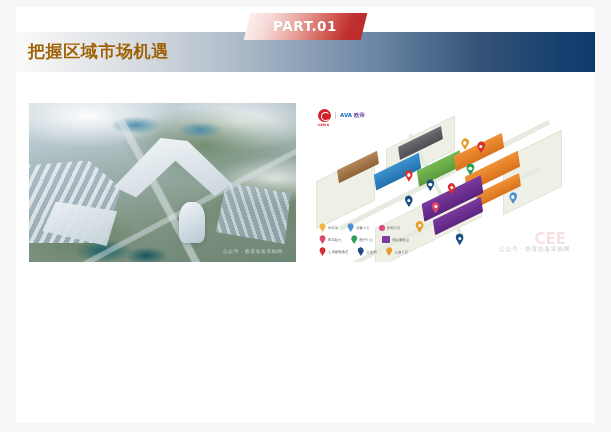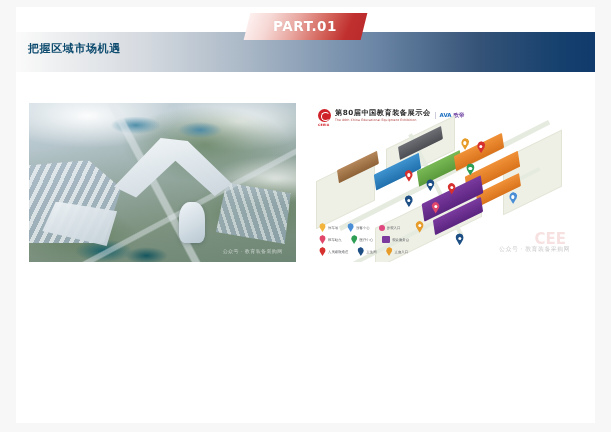--- a/index.html
+++ b/index.html
@@ -52,23 +52,23 @@
     width: 579px; height: 40px;
     background: linear-gradient(90deg,
         #fbfbfb 0%, #f0f1f2 6%, #d5dae0 22%,
         #a9b7c6 40%, #6b86a6 62%, #355377 80%,
         #15406e 94%, #0f3a6b 100%);
     z-index: 4;
   }
   .title-text {
     position: absolute;
     left: 28px; top: 43px;
-    font-size: 11px;
+    font-size: 17px;
     font-weight: bold;
-    color: #0c4a6e;
+    color: #a16207;
     letter-spacing: 0.6px;
     z-index: 5;
     line-height: 1;
   }
 
   
   .media-row {
     position: absolute;
     left: 29px; top: 103px;
     width: 552px; height: 159px;
@@ -283,24 +283,20 @@
       <div class="ph-tower"></div>
       <div class="ph-wm">公众号 · 教育装备采购网</div>
     </div>
 
     <div class="mapfig">
 
       <div class="map-head">
         <div class="map-logo">
           <span class="map-logo-sub">CEEIA</span>
         </div>
-        <div>
-          <div class="map-title-zh">第80届中国教育装备展示会</div>
-          <div class="map-title-en">The 80th China Educational Equipment Exhibition</div>
-        </div>
         <div class="map-partner">AVA <em>欧帝</em></div>
       </div>
 
       <div class="map-canvas">
 
         <div class="plot" style="left:28%;top:18%;width:26%;height:22%;transform:skewY(-26deg);"></div>
         <div class="plot" style="left:72%;top:26%;width:22%;height:36%;transform:skewY(-26deg);"></div>
         <div class="plot" style="left:24%;top:62%;width:40%;height:26%;transform:skewY(-26deg);"></div>
         <div class="plot" style="left:2%;top:40%;width:22%;height:30%;transform:skewY(-26deg);"></div>
         <div class="road" style="left:6%;top:44%;width:88%;height:5px;transform:rotate(-27deg);"></div>

